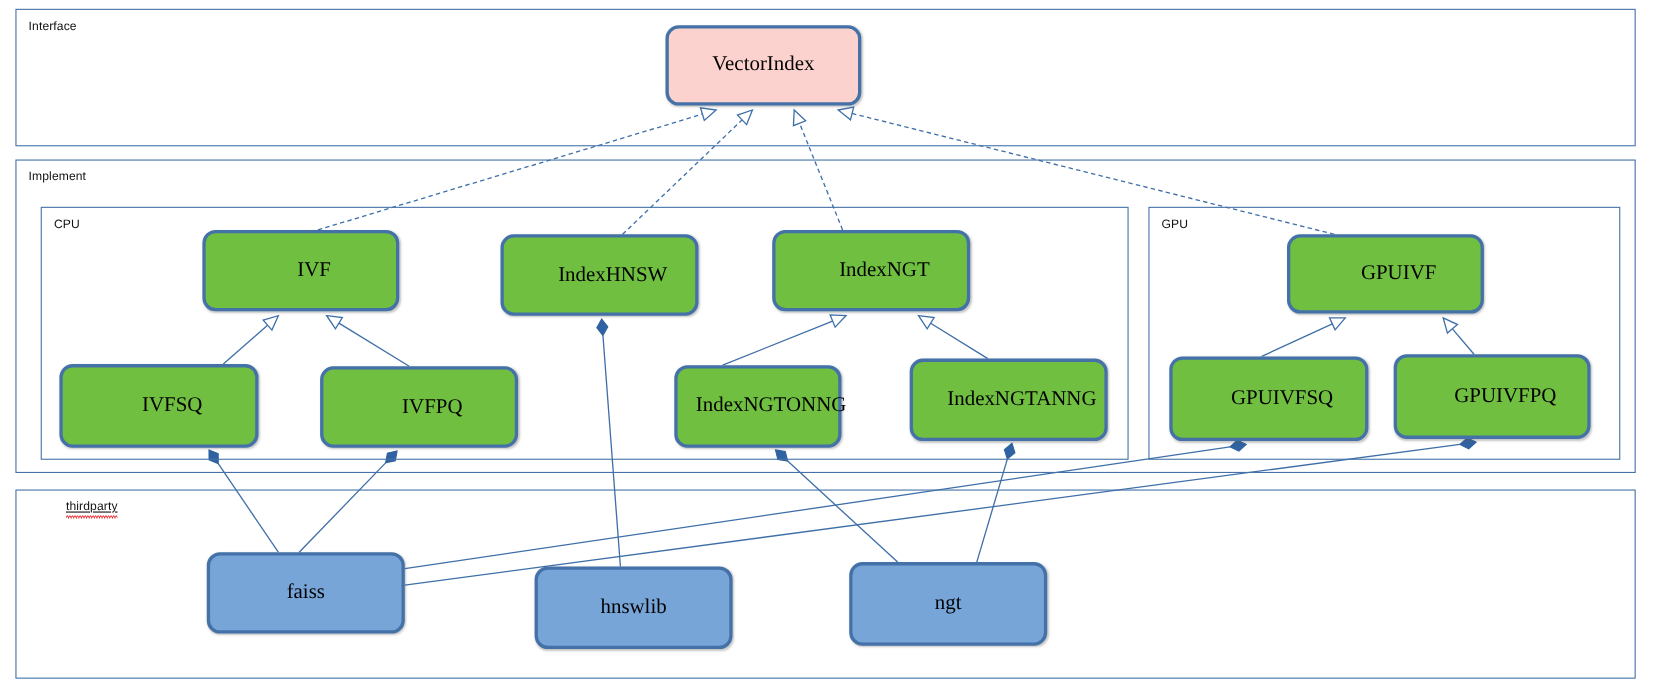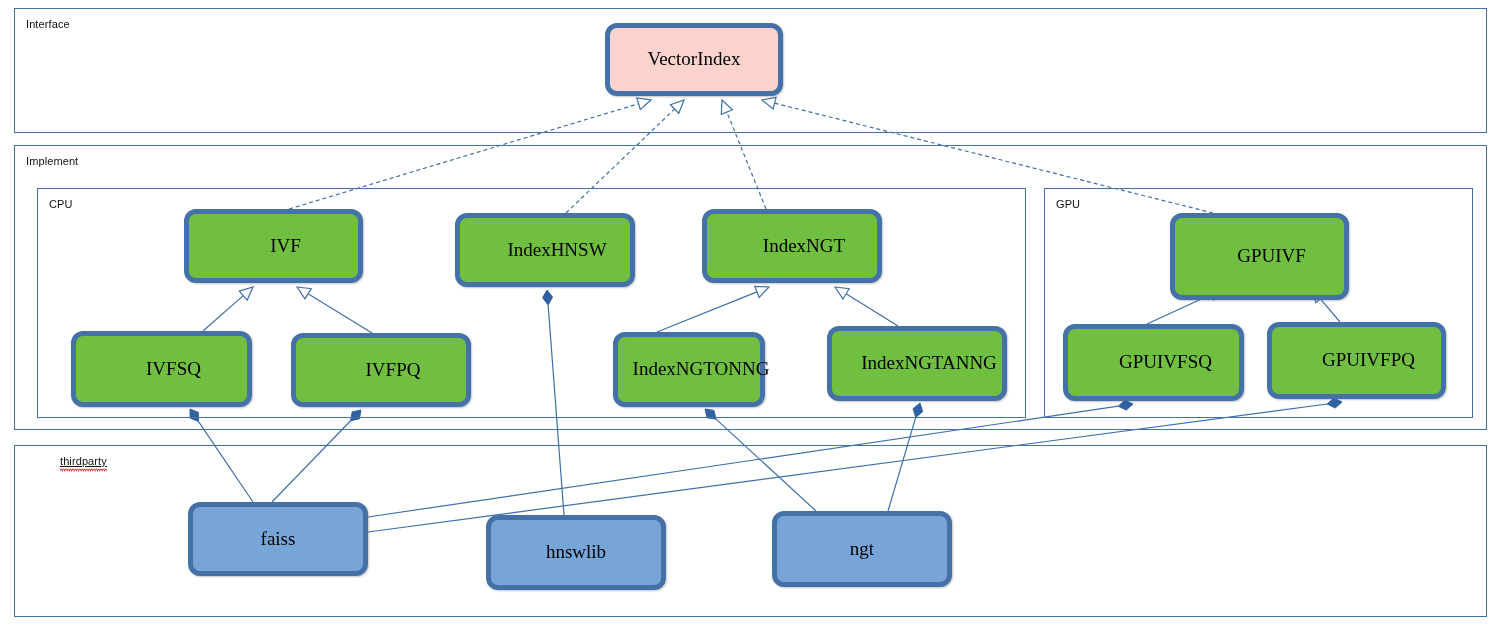--- a/index.html
+++ b/index.html
@@ -47,21 +47,21 @@
   .squiggle {
     position: absolute;
     left: 0;
     bottom: -5px;
     width: 100%;
     height: 5px;
   }
   .node {
     position: absolute;
     box-sizing: border-box;
-    border: 5px solid #a16207;
+    border: 3px solid #a16207;
     border-radius: 12px;
     display: flex;
     align-items: center;
     justify-content: center;
     font-family: "Liberation Serif", serif;
     font-size: 19px;
     color: #000000;
     text-align: center;
     line-height: 1.1;
     box-shadow: 1px 1px 2px rgba(90,90,90,0.35);
@@ -166,25 +166,25 @@
       <div class="container" style="left: 14px; top: 445px; width: 1473px; height: 172px; border-color: rgb(68, 114, 168);"></div>
       <div class="container-label misspelled" style="left: 26px; top: 455px; position: absolute; margin-left: 34px;">thirdparty<svg class="squiggle" viewBox="0 0 80 5" preserveAspectRatio="none">
           <path d="M0 4 q 2 -4 4 0 q 2 -4 4 0 q 2 -4 4 0 q 2 -4 4 0 q 2 -4 4 0 q 2 -4 4 0 q 2 -4 4 0 q 2 -4 4 0 q 2 -4 4 0 q 2 -4 4 0 q 2 -4 4 0 q 2 -4 4 0 q 2 -4 4 0 q 2 -4 4 0 q 2 -4 4 0 q 2 -4 4 0 q 2 -4 4 0 q 2 -4 4 0 q 2 -4 4 0 q 2 -4 4 0" fill="none" stroke="#e8252a" stroke-width="1.1"></path>
         </svg></div>
     </div>
   <div id="nodes-layer">
       <div class="node iface" style="left: 605px; top: 23px; width: 178px; height: 73px; border-color: rgb(68, 114, 168);">VectorIndex</div>
       <div class="node cpu-node" style="left: 184px; top: 209px; width: 179px; height: 74px; border-color: rgb(68, 114, 168);">IVF</div>
       <div class="node cpu-node" style="left: 455px; top: 213px; width: 180px; height: 74px; border-color: rgb(68, 114, 168);">IndexHNSW</div>
       <div class="node cpu-node" style="left: 702px; top: 209px; width: 180px; height: 74px; border-color: rgb(68, 114, 168);">IndexNGT</div>
-      <div class="node cpu-node" style="left: 71px; top: 331px; width: 181px; height: 76px; border-color: rgb(68, 114, 168);">IVFSQ</div>
+      <div class="node cpu-node" style="left: 54px; top: 331px; width: 181px; height: 76px; border-color: rgb(68, 114, 168);">IVFSQ</div>
       <div class="node cpu-node" style="left: 291px; top: 333px; width: 180px; height: 74px; border-color: rgb(68, 114, 168);">IVFPQ</div>
       <div class="node cpu-node" style="left: 613px; top: 332px; width: 152px; height: 75px; border-color: rgb(68, 114, 168);">IndexNGTONNG</div>
       <div class="node cpu-node" style="left: 827px; top: 326px; width: 180px; height: 75px; border-color: rgb(68, 114, 168);">IndexNGTANNG</div>
-      <div class="node gpu-node" style="left: 1170px; top: 213px; width: 179px; height: 87px; border-color: rgb(68, 114, 168);">GPUIVF</div>
+      <div class="node gpu-node" style="left: 1170px; top: 213px; width: 179px; height: 72px; border-color: rgb(68, 114, 168);">GPUIVF</div>
       <div class="node gpu-node" style="left: 1063px; top: 324px; width: 181px; height: 77px; border-color: rgb(68, 114, 168);">GPUIVFSQ</div>
       <div class="node gpu-node" style="left: 1267px; top: 322px; width: 179px; height: 77px; border-color: rgb(68, 114, 168);">GPUIVFPQ</div>
       <div class="node third" style="left: 188px; top: 502px; width: 180px; height: 74px; border-color: rgb(68, 114, 168);">faiss</div>
       <div class="node third" style="left: 486px; top: 515px; width: 180px; height: 75px; border-color: rgb(68, 114, 168);">hnswlib</div>
       <div class="node third" style="left: 772px; top: 511px; width: 180px; height: 76px; border-color: rgb(68, 114, 168);">ngt</div>
     </div>
 
 </div>
 
 </body></html>

